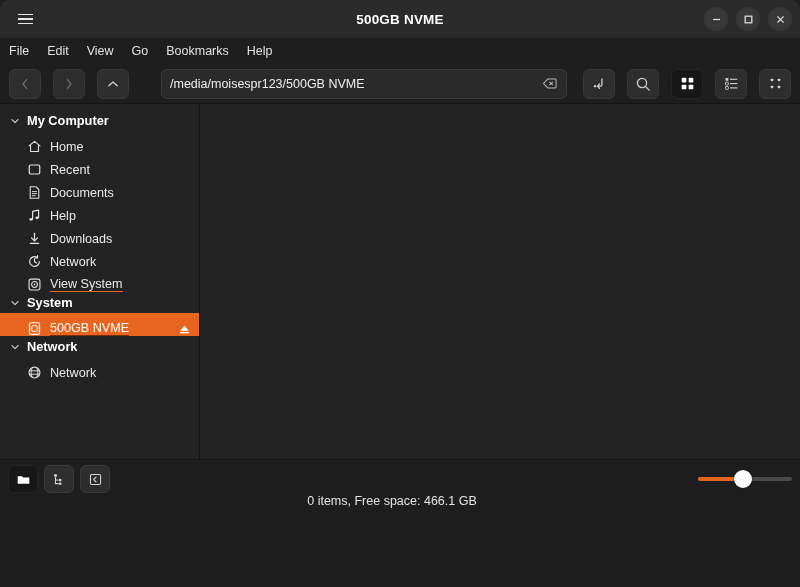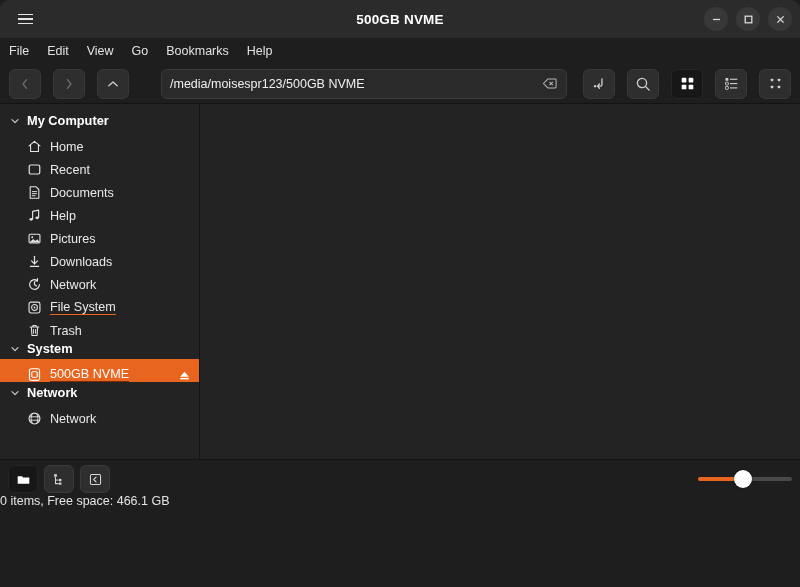--- a/index.html
+++ b/index.html
@@ -117,21 +117,21 @@
     border-bottom-left-radius:9px; border-bottom-right-radius:9px;
   }
   .sb-btn {
     width:30px; height:28px; border-radius:6px;
     background:#2e2e2e; border:1px solid #3a3a3a;
     display:flex; align-items:center; justify-content:center;
     color:#d8d8d8; cursor:pointer; margin-right:6px;
   }
   .sb-btn.active { background:#171717; border-color:#242424; color:#ffffff; }
   .status-text {
-    position:absolute; left:0; right:16px; text-align:left;
+    position:absolute; left:0; right:16px; text-align:center;
     font-size:12.5px; color:#e4e4e4; pointer-events:none;margin-top:44px;
   }
   .slider-wrap { margin-left:auto; width:94px; height:20px; display:flex; align-items:center; position:relative; cursor:pointer; z-index:2;}
   .slider-track { position:absolute; left:0; right:0; height:4px; background:#4a4a4a; border-radius:2px; }
   .slider-fill { position:absolute; left:0; width:48%; height:4px; background:#e8651f; border-radius:2px; }
   .slider-knob {
     position:absolute; left:43%; width:18px; height:18px; border-radius:50%;
     background:#ffffff; box-shadow:0 0 2px rgba(0,0,0,.6);
   }
 </style>
@@ -293,30 +293,20 @@
         <div class="sicon">
           <svg width="15" height="15" viewBox="0 0 16 16">
             <path d="M6 12 V3.6 L12.4 2.2 V10.4" fill="none" stroke="currentColor" stroke-width="1.25" stroke-linejoin="round"></path>
             <ellipse cx="4.4" cy="12.1" rx="1.8" ry="1.5" fill="currentColor"></ellipse>
             <ellipse cx="10.8" cy="10.5" rx="1.8" ry="1.5" fill="currentColor"></ellipse>
           </svg>
         </div>
         <div class="slabel">Help</div>
       </div>
 
-      <div class="side-item">
-        <div class="sicon">
-          <svg width="15" height="15" viewBox="0 0 16 16">
-            <rect x="2.2" y="3.4" width="11.6" height="9.2" rx="1.2" fill="none" stroke="currentColor" stroke-width="1.2"></rect>
-            <circle cx="5.6" cy="6.6" r="1.1" fill="currentColor"></circle>
-            <path d="M3 11.8 L6.6 8.4 L9 10.6 L11 8.8 L13 11.2 V11.8 Z" fill="currentColor"></path>
-          </svg>
-        </div>
-        <div class="slabel">Pictures</div>
-      </div>
 
 
       <div class="side-item">
         <div class="sicon">
           <svg width="15" height="15" viewBox="0 0 16 16">
             <line x1="8" y1="2.4" x2="8" y2="10.4" stroke="currentColor" stroke-width="1.3" stroke-linecap="round"></line>
             <polyline points="4.8,7.4 8,10.6 11.2,7.4" fill="none" stroke="currentColor" stroke-width="1.3" stroke-linecap="round" stroke-linejoin="round"></polyline>
             <line x1="3.6" y1="13.2" x2="12.4" y2="13.2" stroke="currentColor" stroke-width="1.3" stroke-linecap="round"></line>
           </svg>
         </div>
@@ -335,33 +325,23 @@
       </div>
 
       <div class="side-item hover">
         <div class="sicon">
           <svg width="15" height="15" viewBox="0 0 16 16">
             <rect x="2.2" y="2.2" width="11.6" height="11.6" rx="2" fill="none" stroke="currentColor" stroke-width="1.2"></rect>
             <circle cx="8" cy="8" r="3.1" fill="none" stroke="currentColor" stroke-width="1.1"></circle>
             <circle cx="8" cy="8" r="1" fill="currentColor"></circle>
           </svg>
         </div>
-        <div class="slabel">File System</div>
-      </div>
-
-      <div class="side-item">
-        <div class="sicon">
-          <svg width="15" height="15" viewBox="0 0 16 16">
-            <path d="M3.4 4.2 H12.6 M4.6 4.2 L5.3 13.4 H10.7 L11.4 4.2 M6.3 4.2 V2.6 H9.7 V4.2" fill="none" stroke="currentColor" stroke-width="1.15" stroke-linecap="round" stroke-linejoin="round"></path>
-            <line x1="6.8" y1="6.4" x2="7" y2="11.4" stroke="currentColor" stroke-width="1"></line>
-            <line x1="9.2" y1="6.4" x2="9" y2="11.4" stroke="currentColor" stroke-width="1"></line>
-          </svg>
-        </div>
-        <div class="slabel">Trash</div>
-      </div>
+        <div class="slabel">View System</div>
+      </div>
+
 
       <div class="group-header">
         <div class="chev">
           <svg width="10" height="10" viewBox="0 0 10 10">
               <polyline points="2,3.6 5,6.6 8,3.6" fill="none" stroke="currentColor" stroke-width="1.2" stroke-linecap="round" stroke-linejoin="round"></polyline>
             </svg>
         </div>
         <div class="glabel">System</div>
       </div>
 

